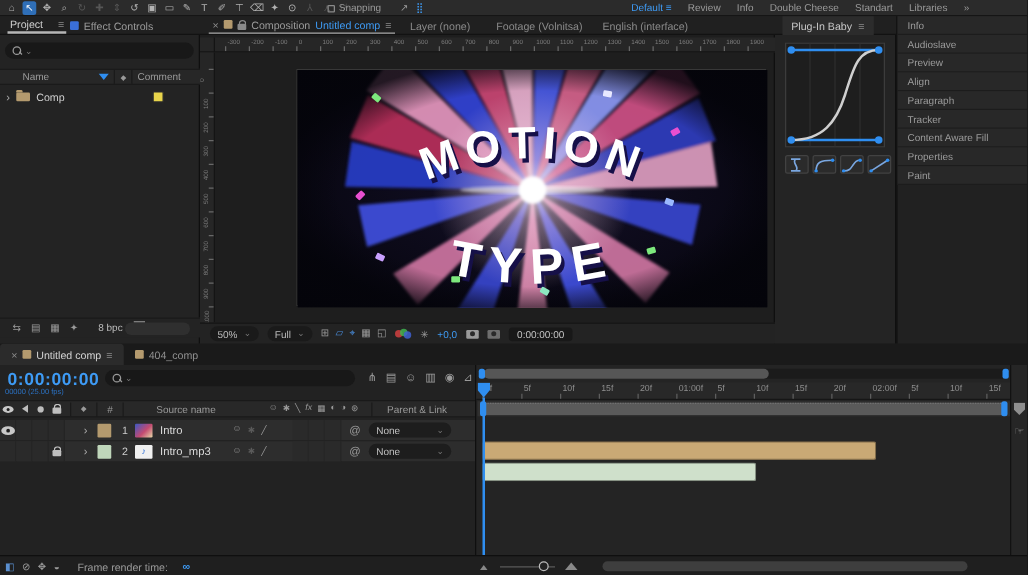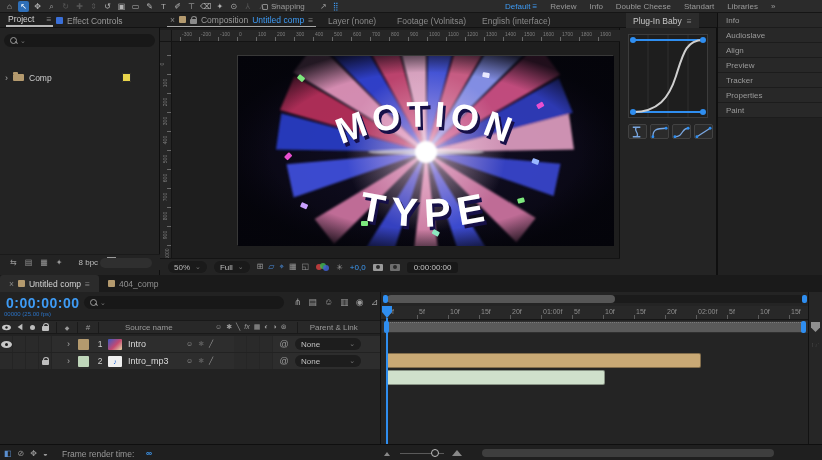--- a/index.html
+++ b/index.html
@@ -214,20 +214,29 @@
     <div class="plugtab">
       <span>Plug-In Baby</span>
       <span class="pmenu">≡</span>
     </div>
   </div>
 
   <div class="proj">
     <div class="psearch">
       <span class="mag"></span>
       <span class="dc">⌄</span>
+    </div>
+    <div class="pcols">
+      <span style="width:18px"></span>
+      <span>Name</span>
+      <span style="margin-left:40px" class="sorttri"></span>
+      <span class="vd"></span>
+      <span style="font-size:6px">◆</span>
+      <span class="vd"></span>
+      <span>Comment</span>
     </div>
     <div class="prow">
       <span class="chev">›</span>
       <span class="i-folder"></span>
       <span style="margin-left:5px">Comp</span>
       <span class="pswatch"></span>
     </div>
     <div class="pfoot">
       <span class="pfi" id="pfoot-icons"><span style="margin-right:8px">⇆</span><span style="margin-right:8px">▤</span><span style="margin-right:8px">▦</span><span style="margin-right:8px">✦</span></span>
       <span style="margin-left:8px;color:#bdbdbd">8 bpc</span>
@@ -452,23 +461,25 @@
             <circle cx="16" cy="2" r="1.5" fill="#2f8ef0" stroke="none"></circle>
           </svg>
       </span>
     </div>
   </div>
 
   <div class="sidebar">
     <div id="sidebar-list">
         <div class="side-item">Info</div>
         <div class="side-item">Audioslave</div>
+        <div class="side-item">Preview</div>
         <div class="side-item">Align</div>
-        <div class="side-item">Preview</div>
+        <div class="side-item">Paragraph</div>
         <div class="side-item">Tracker</div>
+        <div class="side-item">Content Aware Fill</div>
         <div class="side-item">Properties</div>
         <div class="side-item">Paint</div>
       </div>
   </div>
 
   <div class="tl">
     <div class="tl-tabs">
       <div class="tl-tab active">
         <span class="cx">×</span>
         <span class="cswatch"></span>

